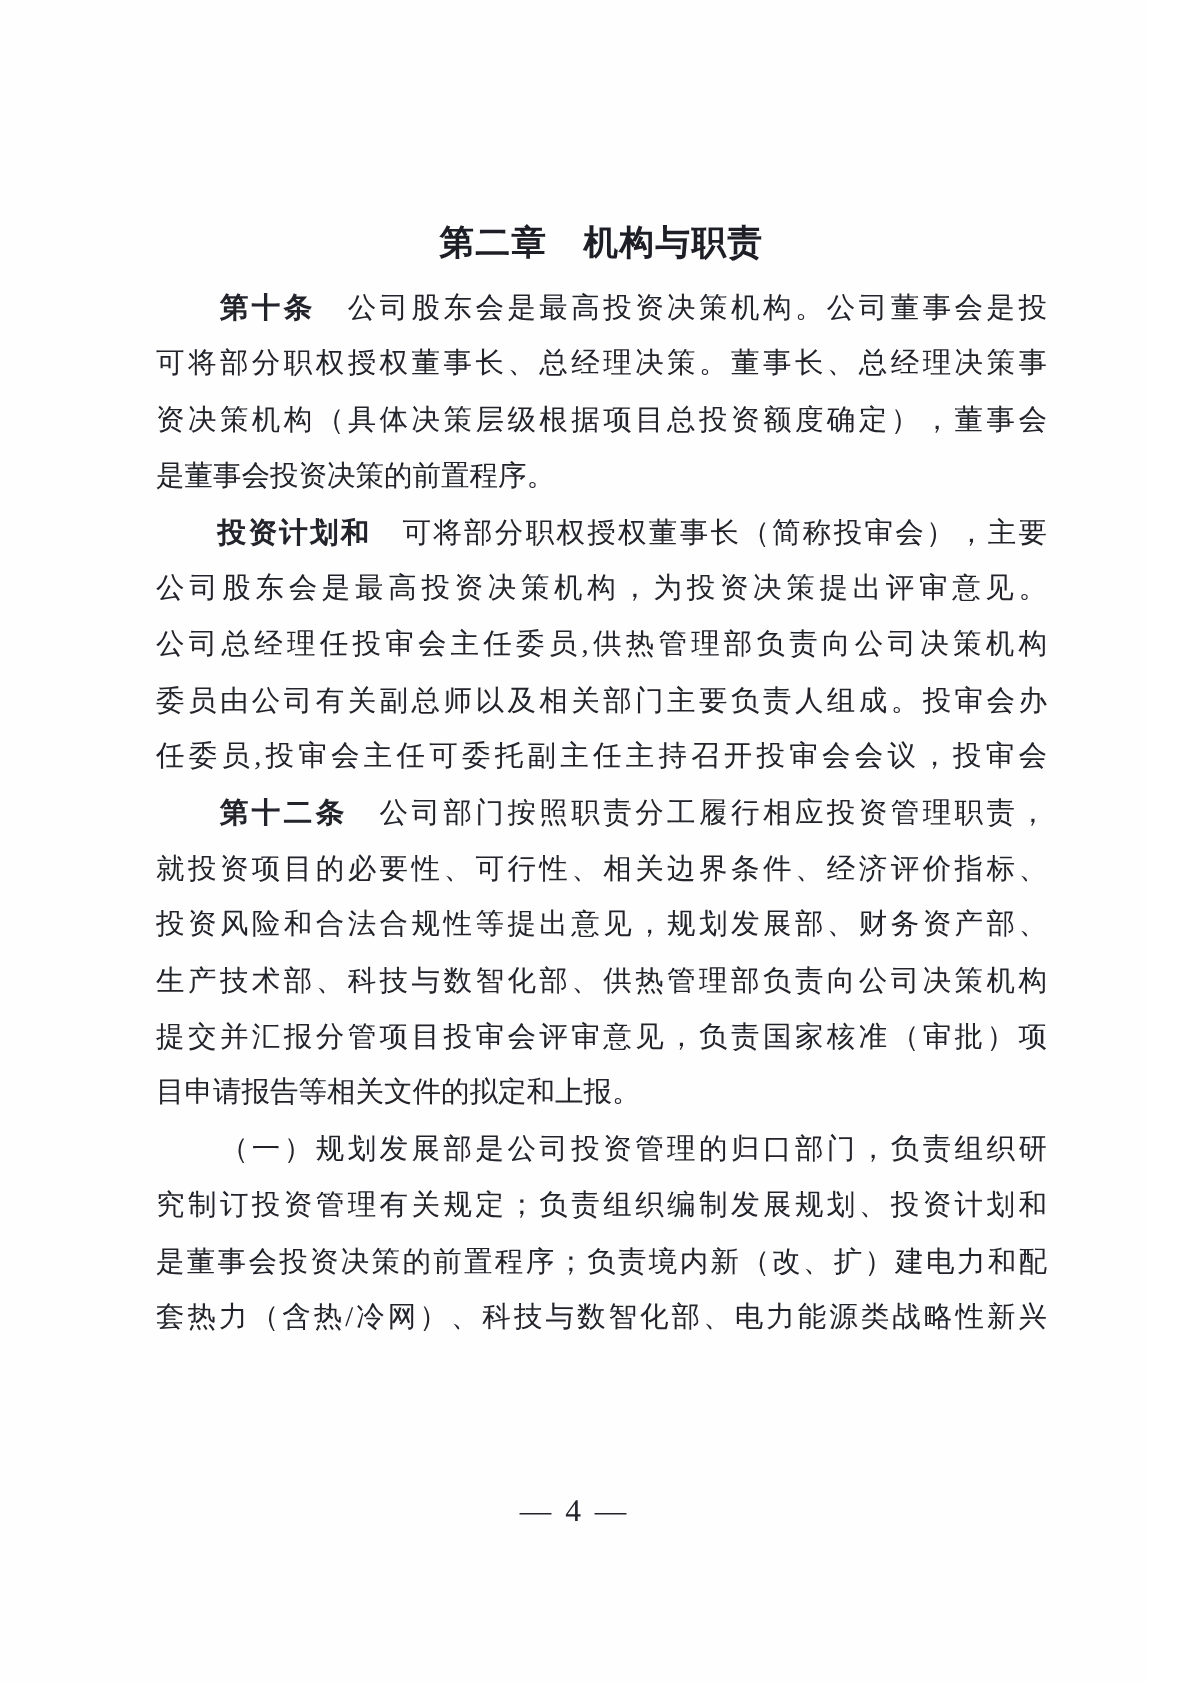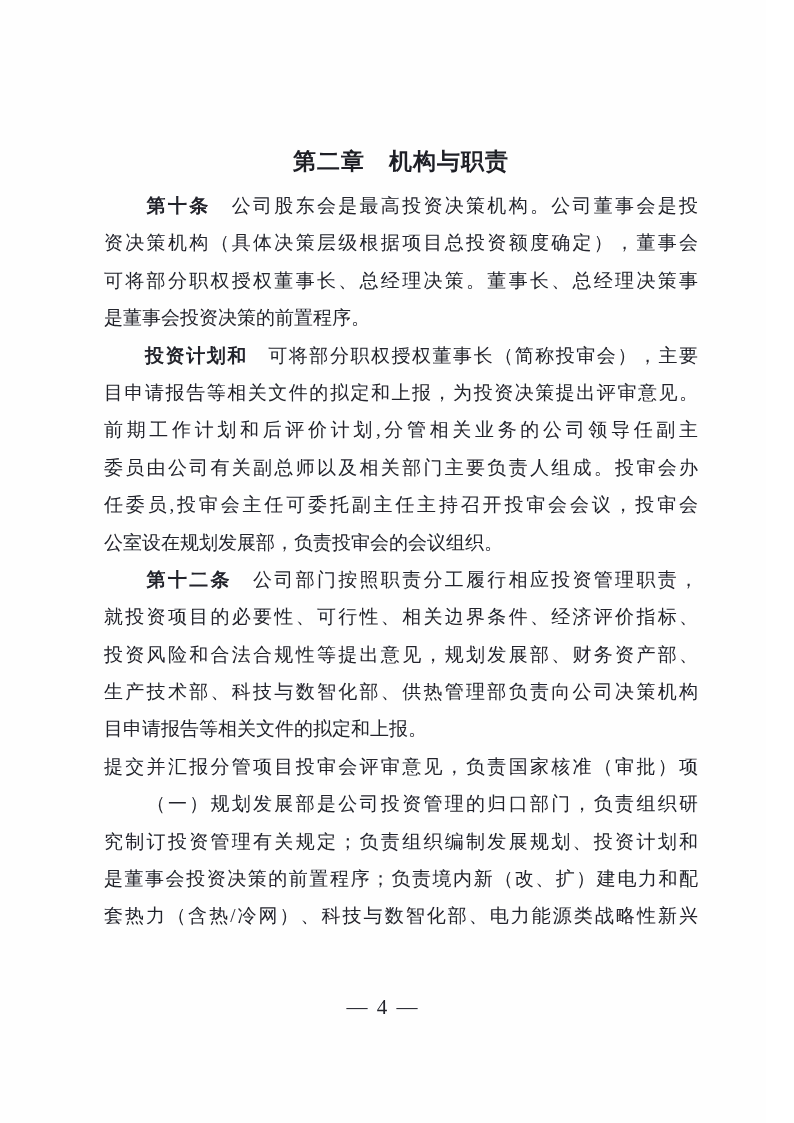--- a/index.html
+++ b/index.html
@@ -63,37 +63,36 @@
 </style>
 </head>
 <body>
 
 <div class="page">
   <div class="content">
 
     <div class="chapter-title">第二章　机构与职责</div>
 
     <div class="doc-line"><span class="lead">　　第十条</span><span>　公司股东会是最高投资决策机构。公司董事会是投</span></div>
+    <div class="doc-line">可将部分职权授权董事长、总经理决策。董事长、总经理决策事</div>
     <div class="doc-line">资决策机构（具体决策层级根据项目总投资额度确定），董事会</div>
-    <div class="doc-line">可将部分职权授权董事长、总经理决策。董事长、总经理决策事</div>
     <div class="doc-line para-last">是董事会投资决策的前置程序。</div>
 
     <div class="doc-line"><span class="lead">　　投资计划和</span><span>　可将部分职权授权董事长（简称投审会），主要</span></div>
-    <div class="doc-line">目申请报告等相关文件的拟定和上报，为投资决策提出评审意见。</div>
-    <div class="doc-line">前期工作计划和后评价计划,分管相关业务的公司领导任副主</div>
+    <div class="doc-line">公司股东会是最高投资决策机构，为投资决策提出评审意见。</div>
+    <div class="doc-line">公司总经理任投审会主任委员,供热管理部负责向公司决策机构</div>
     <div class="doc-line">委员由公司有关副总师以及相关部门主要负责人组成。投审会办</div>
     <div class="doc-line">任委员,投审会主任可委托副主任主持召开投审会会议，投审会</div>
-    <div class="doc-line para-last">公室设在规划发展部，负责投审会的会议组织。</div>
 
     <div class="doc-line"><span class="lead">　　第十二条</span><span>　公司部门按照职责分工履行相应投资管理职责，</span></div>
     <div class="doc-line">就投资项目的必要性、可行性、相关边界条件、经济评价指标、</div>
     <div class="doc-line">投资风险和合法合规性等提出意见，规划发展部、财务资产部、</div>
     <div class="doc-line">生产技术部、科技与数智化部、供热管理部负责向公司决策机构</div>
+    <div class="doc-line">提交并汇报分管项目投审会评审意见，负责国家核准（审批）项</div>
     <div class="doc-line para-last">目申请报告等相关文件的拟定和上报。</div>
-    <div class="doc-line">提交并汇报分管项目投审会评审意见，负责国家核准（审批）项</div>
 
     <div class="doc-line"><span class="lead"></span><span>　　（一）规划发展部是公司投资管理的归口部门，负责组织研</span></div>
     <div class="doc-line">究制订投资管理有关规定；负责组织编制发展规划、投资计划和</div>
     <div class="doc-line">是董事会投资决策的前置程序；负责境内新（改、扩）建电力和配</div>
     <div class="doc-line">套热力（含热/冷网）、科技与数智化部、电力能源类战略性新兴</div>
 
   </div>
 
   <div class="footer">— 4 —</div>
 </div>

